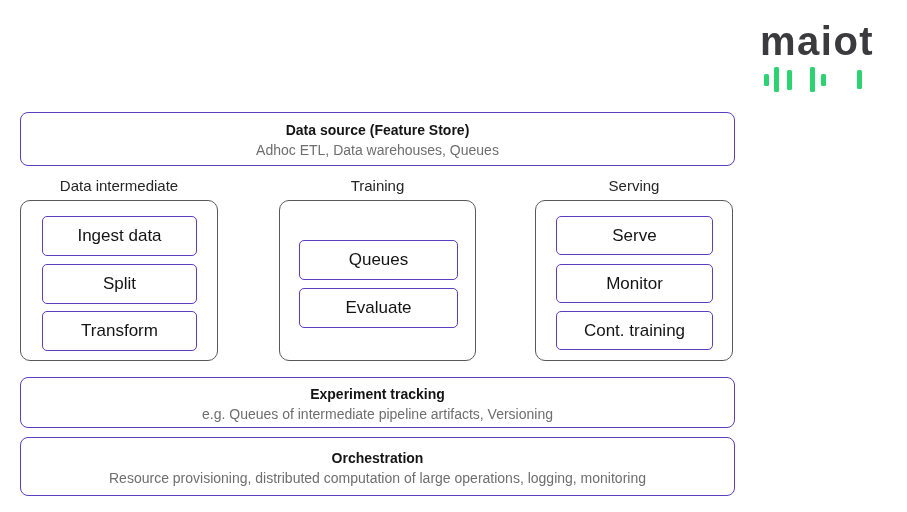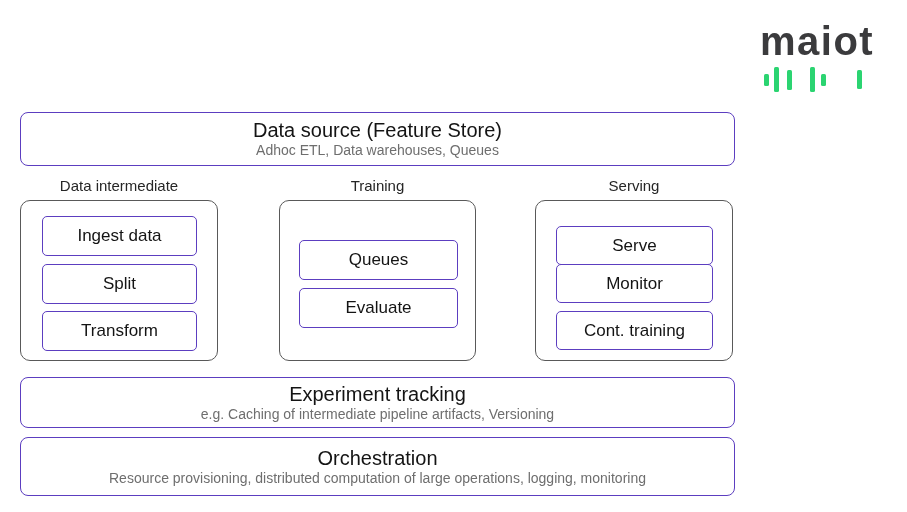--- a/index.html
+++ b/index.html
@@ -31,21 +31,21 @@
   .b5{height:12px;margin-left:6px;}
   .b6{height:19px;margin-left:31px;}
 
   
   .band{
     position:absolute;left:20px;width:715px;background:#fff;
     border:1.5px solid var(--accent-purple);border-radius:8px;
     display:flex;flex-direction:column;align-items:center;justify-content:center;
     text-align:center;
   }
-  .band-title{font-size:20px;font-weight:400;color:var(--title-text);line-height:22px;}
+  .band-title{font-size:14px;font-weight:700;color:var(--title-text);line-height:22px;}
   .band-subtitle{font-size:14px;font-weight:400;color:var(--subtitle-text);line-height:18px;}
   .band-datasource{top:112px;height:54px;}
   .band-experiment{top:377px;height:51px;}
   .band-orchestration{top:437px;height:59px;}
 
   
   .col-header{
     position:absolute;top:176px;height:20px;text-align:center;
     font-size:15px;color:#262626;line-height:20px;
   }
@@ -66,21 +66,21 @@
     position:absolute;background:#fff;
     border:1.5px solid var(--accent-purple);border-radius:5px;
     display:flex;align-items:center;justify-content:center;
     font-size:17px;font-weight:500;color:var(--title-text);
   }
   .c1 .step-box{left:21px;width:155px;height:40px;}
   .c1 .s1{top:15px;} .c1 .s2{top:63px;} .c1 .s3{top:110px;}
   .c2 .step-box{left:19px;width:159px;height:40px;}
   .c2 .s1{top:39px;} .c2 .s2{top:87px;}
   .c3 .step-box{left:20px;width:157px;height:39px;}
-  .c3 .s1{top:25px;} .c3 .s2{top:63px;} .c3 .s3{top:110px;}
+  .c3 .s1{top:15px;} .c3 .s2{top:63px;} .c3 .s3{top:110px;}
 </style>
 </head>
 <body>
 
 <div class="stage">
 
   <div class="logo-text">maiot</div>
   <div class="logo-bars">
     <span class="bar b1"></span>
     <span class="bar b2"></span>
@@ -111,21 +111,21 @@
   </div>
 
   <div class="col-container c3">
     <div class="step-box s1">Serve</div>
     <div class="step-box s2">Monitor</div>
     <div class="step-box s3">Cont. training</div>
   </div>
 
   <div class="band band-experiment">
     <div class="band-title">Experiment tracking</div>
-    <div class="band-subtitle">e.g. Caching of intermediate pipeline artifacts, Versioning</div>
+    <div class="band-subtitle">e.g. Queues of intermediate pipeline artifacts, Versioning</div>
   </div>
 
   <div class="band band-orchestration">
     <div class="band-title">Orchestration</div>
     <div class="band-subtitle">Resource provisioning, distributed computation of large operations, logging, monitoring</div>
   </div>
 
 </div>
 
 </body></html>

